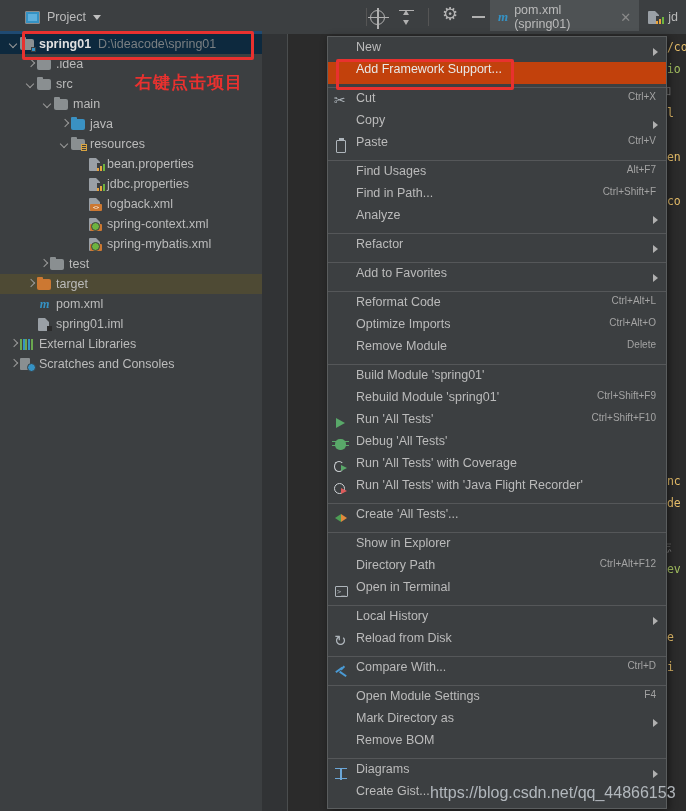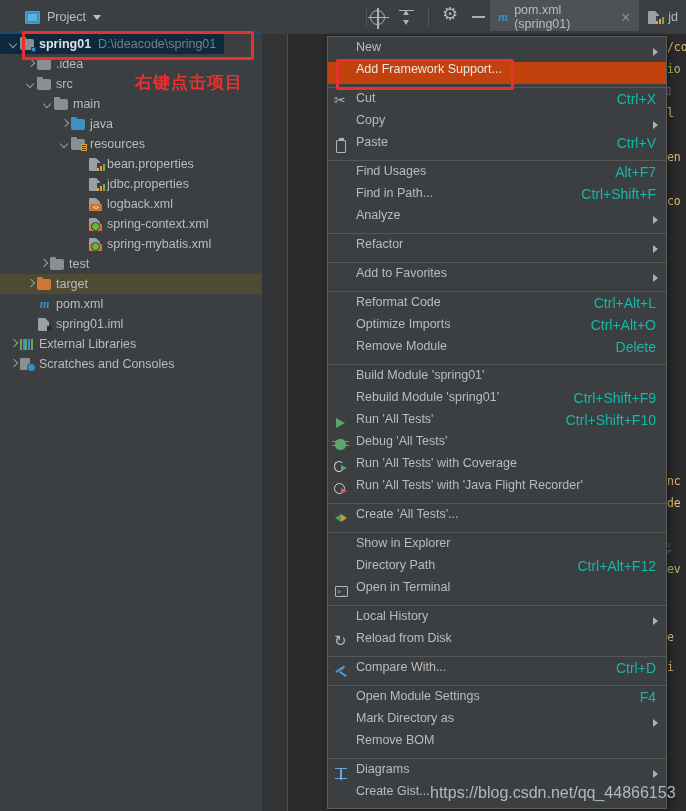--- a/index.html
+++ b/index.html
@@ -126,21 +126,21 @@
   
   .tree {
     position: absolute; left: 0; top: 34px; width: 262px; height: 777px;
     background: #3c3f41;
   }
   .trow {
     position: absolute; left: 0; width: 262px; height: 20px;
     display: flex; align-items: center; font-size: 12.5px; color: #bbbbbb;
     white-space: nowrap;
   }
-  .trow.sel-blue { background: #0d293e; width: 224px; }
+  .trow.sel-blue { background: #0d293e; width: 262px; }
   .trow.sel-olive { background: #4e4a34; width: 262px; }
   .twist {
     width: 12px; height: 12px; position: relative; flex: 0 0 12px;
   }
   .twist.r::after {
     content:""; position:absolute; left:3px; top:2px;
     width:5px; height:5px; border-right:1.6px solid #9a9a9a; border-top:1.6px solid #9a9a9a;
     transform: rotate(45deg);
   }
   .twist.d::after {
@@ -216,21 +216,21 @@
     background: #3c3f41; border: 1px solid #5a5d5e;
     box-shadow: 2px 2px 8px rgba(0,0,0,.45);
     padding: 3px 0 2px 0;
   }
   .mi {
     position: relative; height: 22px; display: flex; 
     font-size: 12.5px; color: #bbbbbb; padding-left: 28px; padding-right: 10px;
     white-space: nowrap;
   }
   .mi.hl { background: #c2410c; color: #e8e8e8; }
-  .mi .acc { margin-left: auto; color: #14b8a6; font-size: 14px; padding-left: 18px; }
+  .mi .acc { margin-left: auto; color: #a3a3a3; font-size: 10px; padding-left: 18px; }
   .mi .sub {
     position: absolute; right: 8px; top: 8px;
     width:0; height:0; border-top:4px solid transparent; border-bottom:4px solid transparent;
     border-left:5px solid #b0b0b0;
   }
   .msep { height: 1px; background: #555759; margin: 3px 0; }
   .mico {
     position: absolute; left: 6px; top: 4px; width: 15px; height: 15px;
   }
 

